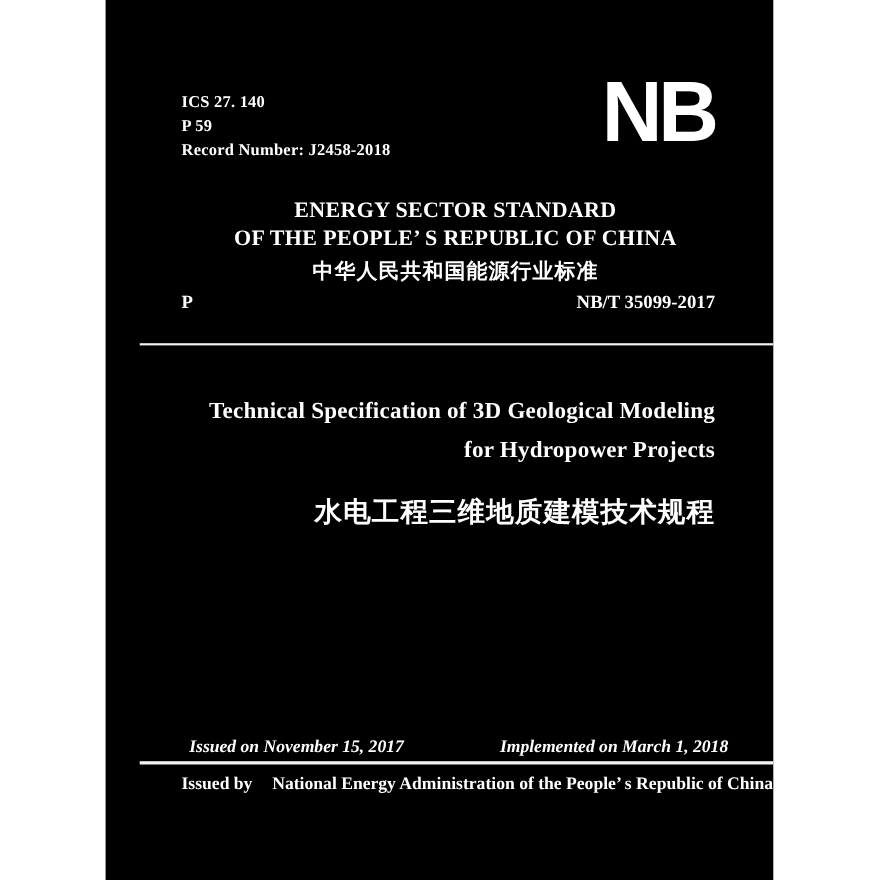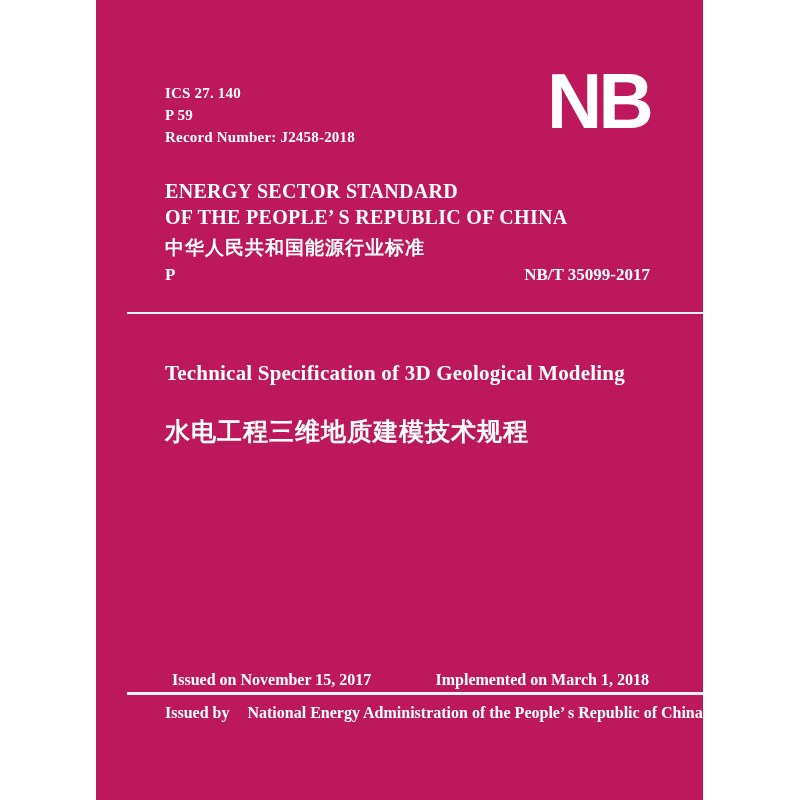--- a/index.html
+++ b/index.html
@@ -5,39 +5,40 @@
   html,body{margin:0;padding:0;}
   body{
     width:800px;height:800px;
     background:#ffffff;
     font-family:"Liberation Serif","DejaVu Serif",serif;
     overflow:hidden;
   }
   .page{position:relative;width:800px;height:800px;background:#ffffff;}
   .cover{
     position:absolute;left:96px;top:0;width:607px;height:800px;
-    background:#be185d;color:#ffffff;
+    background:#000000;color:#ffffff;
   }
   
   .meta{
     position:absolute;left:69px;top:82px;
     font-weight:bold;font-size:15px;line-height:22px;
     letter-spacing:0.2px;white-space:nowrap;
   }
   
   .logo{
     position:absolute;right:53px;top:66px;
     font-family:"Liberation Sans","DejaVu Sans",sans-serif;
     font-weight:bold;font-size:78px;line-height:70px;
     letter-spacing:-4px;transform:scaleX(0.98);transform-origin:right top;
     white-space:nowrap;
   }
   
   .header{
     position:absolute;left:69px;right:40px;top:178px;
+    text-align:center;
   }
   .header .en{
     font-weight:bold;font-size:20px;line-height:26px;
     letter-spacing:0.3px;white-space:nowrap;
   }
   .header .zh{
     margin-top:7px;
     font-family:"Liberation Sans","DejaVu Sans",sans-serif;
     font-weight:bold;font-size:19px;line-height:22px;
     letter-spacing:1px;white-space:nowrap;
@@ -53,36 +54,36 @@
     position:absolute;left:31px;right:0;top:312px;height:2px;
     background:#f2f2f5;
   }
   .rule-bottom{
     position:absolute;left:31px;right:0;top:692px;height:3px;
     background:#f2f2f5;
   }
   
   .title{
     position:absolute;left:69px;right:53px;top:356px;
-    text-align:left;
+    text-align:right;
   }
   .title .en{
     font-weight:bold;font-size:21px;line-height:35px;
     letter-spacing:0.2px;white-space:nowrap;
   }
   .title .zh{
     margin-top:26px;
     font-weight:bold;font-size:25px;line-height:30px;
     letter-spacing:1px;white-space:nowrap;
   }
   
   .dates-row{
-    position:absolute;left:76px;right:54px;top:671px;
+    position:absolute;left:76px;right:41px;top:671px;
     display:flex;justify-content:space-between;align-items:flex-start;
-    font-weight:bold;font-size:16px;white-space:nowrap;
+    font-weight:bold;font-size:16px;white-space:nowrap;font-style:italic;
   }
   .issued-by-row{
     position:absolute;left:69px;right:53px;top:704px;
     font-weight:bold;font-size:16px;white-space:nowrap;
   }
   .issued-by-row .gap{display:inline-block;width:18px;}
 </style>
 </head>
 <body>
 
@@ -105,20 +106,21 @@
 
     <div class="code-row">
       <span>P</span>
       <span>NB/T 35099-2017</span>
     </div>
 
     <div class="rule-top"></div>
 
     <div class="title">
       <div class="en">Technical Specification of 3D Geological Modeling</div>
+      <div class="en">for Hydropower Projects</div>
       <div class="zh">水电工程三维地质建模技术规程</div>
     </div>
 
     <div class="dates-row">
       <span>Issued on November 15, 2017</span>
       <span>Implemented on March 1, 2018</span>
     </div>
 
     <div class="rule-bottom"></div>
 

